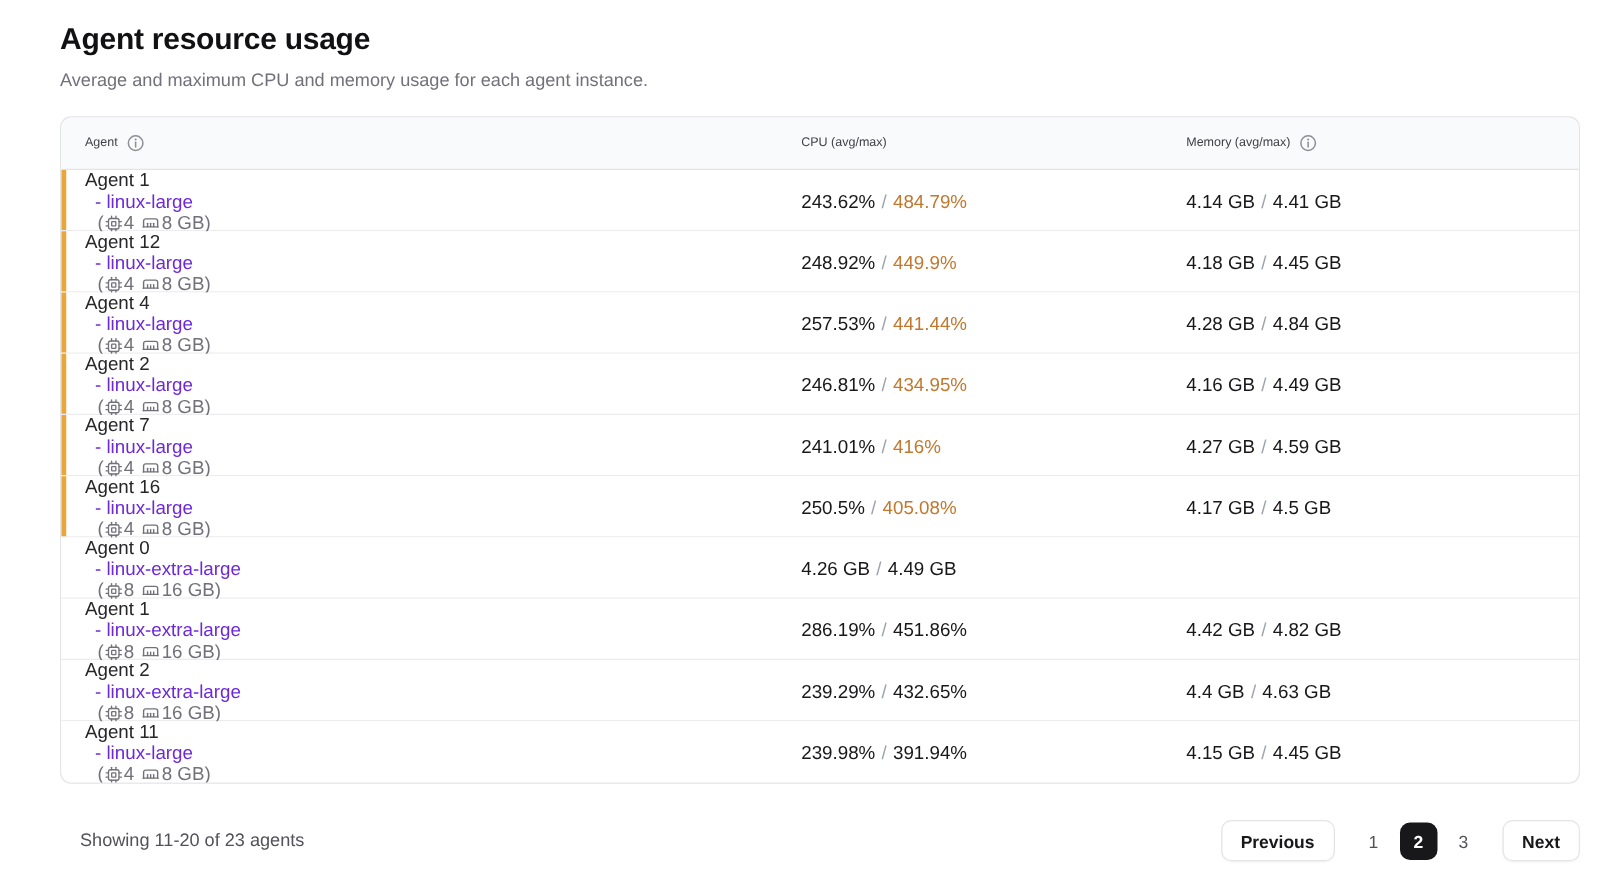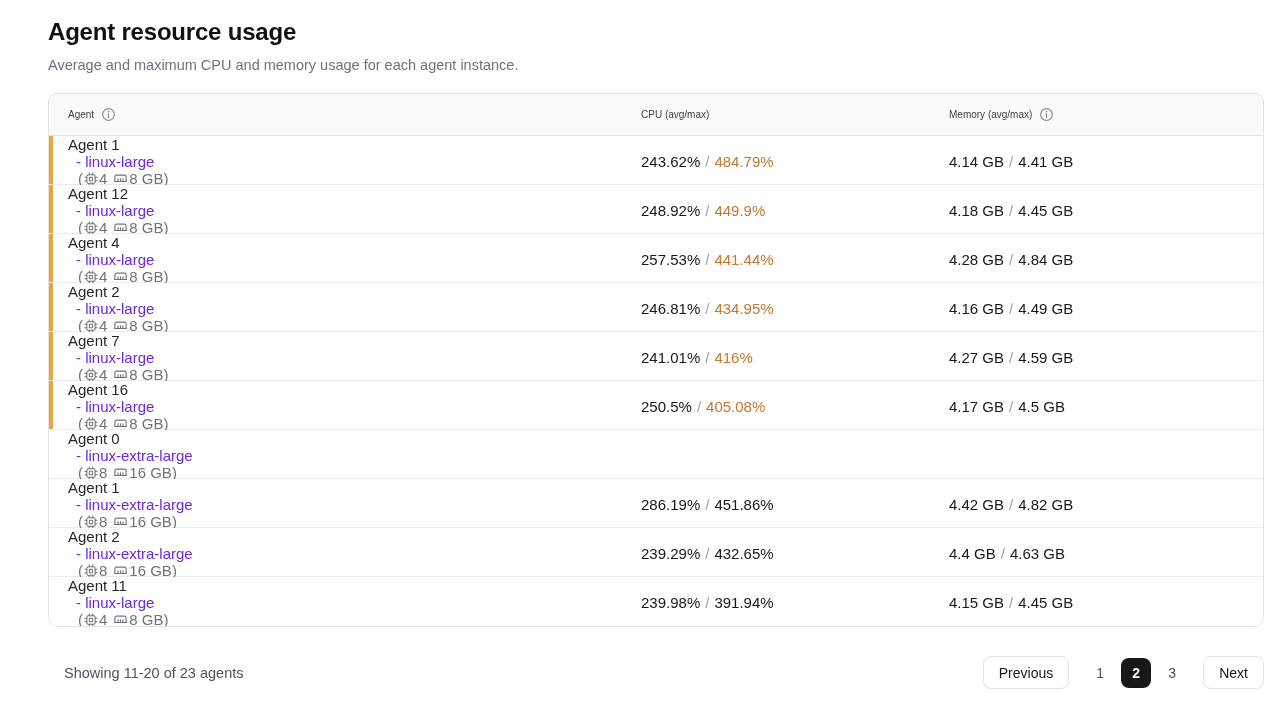--- a/index.html
+++ b/index.html
@@ -84,21 +84,21 @@
     margin-top: 29px;
     display: flex; align-items: center; justify-content: space-between;
   }
   .summary { font-size: 14.5px; color: #52525b; padding-left: 16px; }
 
   .pagination { display: flex; align-items: center; }
   .page-btn {
     height: 33px; padding: 0 15px;
     background: #fff; border: 1px solid #e4e4e7; border-radius: 8px;
     font-family: "Liberation Sans", sans-serif;
-    font-size: 14px; font-weight: 400; color: #18181b;
+    font-size: 14px; font-weight: 700; color: #18181b;
     cursor: pointer;
     box-shadow: 0 1px 1px rgba(0,0,0,0.03);
   }
   .pages { display: flex; align-items: center; margin: 0 13px; }
   .page-num {
     min-width: 30px; height: 30px; margin: 0 3px;
     display: inline-flex; align-items: center; justify-content: center;
     font-size: 14px; color: #52525b; border-radius: 8px; cursor: pointer;
   }
   .page-num.active { background: #18181b; color: #ffffff; font-weight: 600; }
@@ -402,20 +402,23 @@
           <path d="M2 11.2 V6.2 a1.8 1.8 0 0 1 1.8 -1.8 h8.4 a1.8 1.8 0 0 1 1.8 1.8 v5"></path>
           <line x1="1.6" y1="11.2" x2="14.4" y2="11.2"></line>
           <line x1="5.4" y1="8.2" x2="5.4" y2="11"></line>
           <line x1="8" y1="8.2" x2="8" y2="11"></line>
           <line x1="10.6" y1="8.2" x2="10.6" y2="11"></line>
         </svg>
         <span>16 GB</span>
         <span>)</span>
       </span>
     </div>
+    <div class="cell-mem">
+      <span>4.26 GB</span><span class="sep">/</span><span>4.49 GB</span>
+    </div>
   </div>
 
   <div class="row">
 
     <div class="cell-agent">
       <span class="agent-name">Agent 1</span>
       <span class="agent-type">- linux-extra-large</span>
       <span class="agent-specs">
         <span>(</span>
         <svg width="14" height="14" viewBox="0 0 16 16" fill="none" stroke="currentColor" stroke-width="1.2" stroke-linecap="round">

